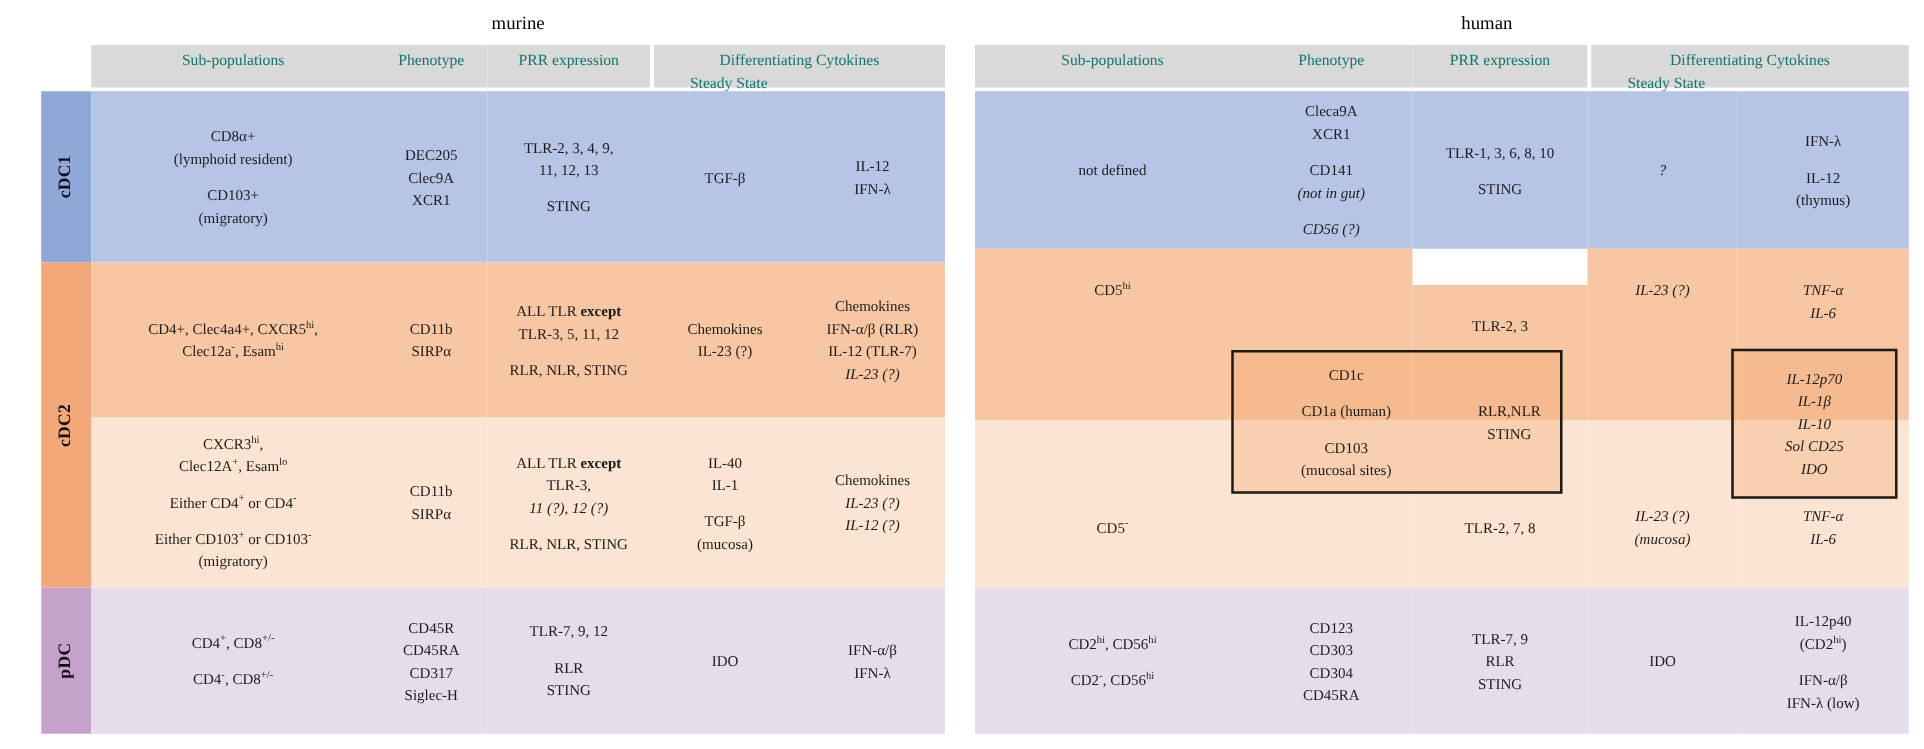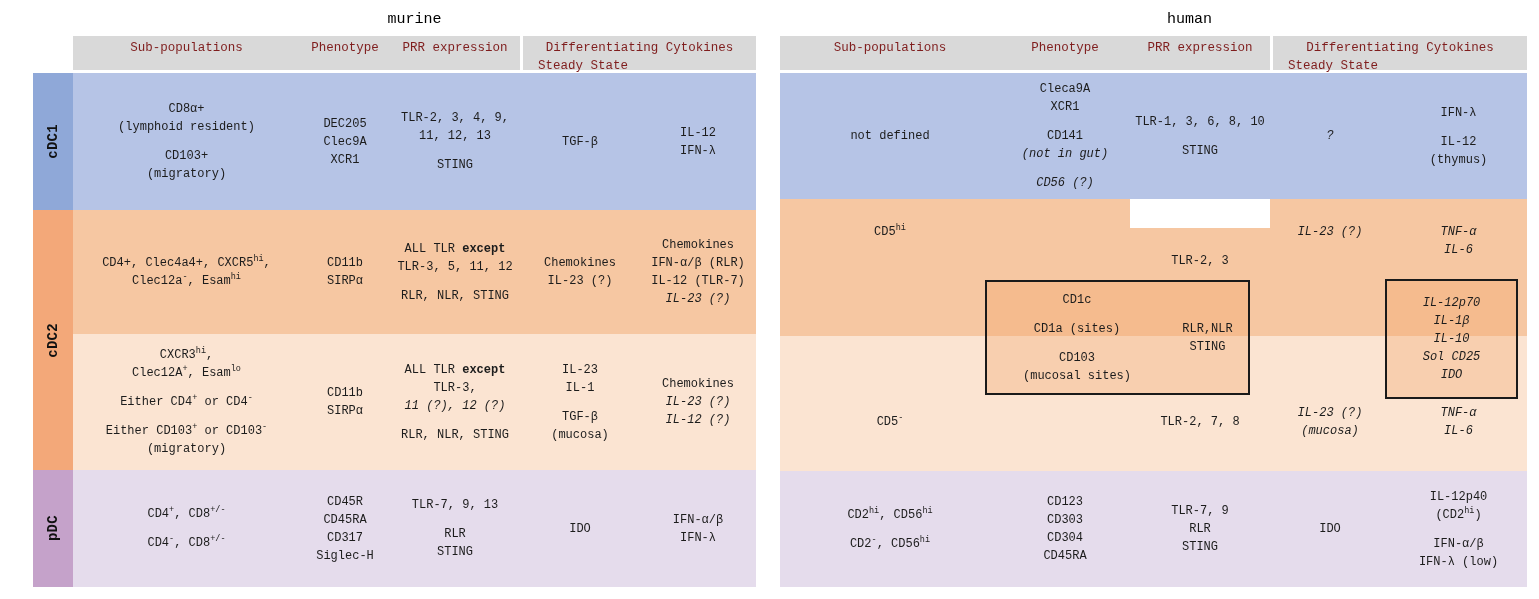--- a/index.html
+++ b/index.html
@@ -1,18 +1,18 @@
 <!DOCTYPE html>
 <html style="--header-gray: #d9d9d9; --cdc1-label: #8fa8d8; --cdc1-body: #b6c4e6; --cdc2-label: #f3a879; --cdc2-row-dark: #f6c7a2; --cdc2-row-light: #fbe4d2; --pdc-label: #c5a2ca; --pdc-body: #e5dcec; --box-border: #1a1a1a; --box-fill: rgba(241,158,96,0.30); --text-color: #1c1c1c;"><head>
 <meta charset="utf-8">
 <style>
   html,body{margin:0;padding:0;background:#ffffff;}
   .canvas{
     position:relative;width:1539px;height:599px;background:#ffffff;overflow:hidden;
-    font-family:Liberation Mono, monospace;color:var(--text-color,#1c1c1c);
+    font-family:Liberation Serif, serif;color:var(--text-color,#1c1c1c);
   }
   .tbl-title{
     position:absolute;top:7px;height:24px;display:flex;align-items:center;justify-content:center;
     font-size:15px;color:#000;
   }
   .grid{position:absolute;top:36px;display:grid;gap:0;}
   .m-grid{
     left:33px;
     grid-template-columns:40px 227px 90px 130px 120px 116px;
     grid-template-rows:37px 137px 124px 136px 117px;
@@ -25,21 +25,21 @@
   .cell{
     display:flex;flex-direction:column;justify-content:center;align-items:center;
     text-align:center;font-size:12px;line-height:18px;box-sizing:border-box;
   }
   .ln{min-height:18px;}
   .sp{height:11px;}
   sup{font-size:8.5px;line-height:0;vertical-align:super;}
   
   .hdr{
     background:var(--header-gray,#d9d9d9);justify-content:flex-start;padding-top:3px;
-    font-size:12.5px;color:#7f1d1d;border-bottom:3px solid #fff;
+    font-size:12.5px;color:#0f766e;border-bottom:3px solid #fff;
   }
   .hdr-cyt{border-left:3px solid #fff;}
   .subrow{display:flex;flex-direction:column;width:100%;}
   .subrow span{display:block;text-align:center;}
   
   .rowlab{display:flex;align-items:center;justify-content:center;}
   .rowlab span{
     writing-mode:vertical-rl;transform:rotate(180deg);
     font-weight:700;font-size:14px;color:#111;letter-spacing:0.3px;
   }
@@ -159,21 +159,21 @@
         <div class="ln">SIRPα</div>
       </div>
     <div class="cell bg-cdc2-light" style="grid-area:4/4;">
         <div class="ln">ALL TLR <b>except</b></div>
         <div class="ln">TLR-3,</div>
         <div class="ln"><i>11 (?), 12 (?)</i></div>
         <div class="sp"></div>
         <div class="ln">RLR, NLR, STING</div>
       </div>
     <div class="cell bg-cdc2-light" style="grid-area:4/5;">
-        <div class="ln">IL-23</div>
+        <div class="ln">IL-40</div>
         <div class="ln">IL-1</div>
         <div class="sp"></div>
         <div class="ln">TGF-β</div>
         <div class="ln">(mucosa)</div>
       </div>
     <div class="cell bg-cdc2-light" style="grid-area:4/6;">
         <div class="ln">Chemokines</div>
         <div class="ln"><i>IL-23 (?)</i></div>
         <div class="ln"><i>IL-12 (?)</i></div>
       </div>
@@ -183,21 +183,21 @@
         <div class="sp"></div>
         <div class="ln">CD4<sup>-</sup>, CD8<sup>+/-</sup></div>
       </div>
     <div class="cell bg-pdc" style="grid-area:5/3;">
         <div class="ln">CD45R</div>
         <div class="ln">CD45RA</div>
         <div class="ln">CD317</div>
         <div class="ln">Siglec-H</div>
       </div>
     <div class="cell bg-pdc" style="grid-area:5/4;">
-        <div class="ln">TLR-7, 9, 13</div>
+        <div class="ln">TLR-7, 9, 12</div>
         <div class="sp"></div>
         <div class="ln">RLR</div>
         <div class="ln">STING</div>
       </div>
     <div class="cell bg-pdc" style="grid-area:5/5;">
         <div class="ln">IDO</div>
       </div>
     <div class="cell bg-pdc" style="grid-area:5/6;">
         <div class="ln">IFN-α/β</div>
         <div class="ln">IFN-λ</div>
@@ -301,21 +301,21 @@
         <div class="ln">(CD2<sup>hi</sup>)</div>
         <div class="sp"></div>
         <div class="ln">IFN-α/β</div>
         <div class="ln">IFN-λ (low)</div>
       </div>
 
     <div class="overlay-box box-phe-prr">
       <div class="cell">
           <div class="ln">CD1c</div>
           <div class="sp"></div>
-          <div class="ln">CD1a (sites)</div>
+          <div class="ln">CD1a (human)</div>
           <div class="sp"></div>
           <div class="ln">CD103</div>
           <div class="ln">(mucosal sites)</div>
         </div>
       <div class="cell">
           <div class="ln">RLR,NLR</div>
           <div class="ln">STING</div>
         </div>
     </div>
     <div class="overlay-box box-act">

